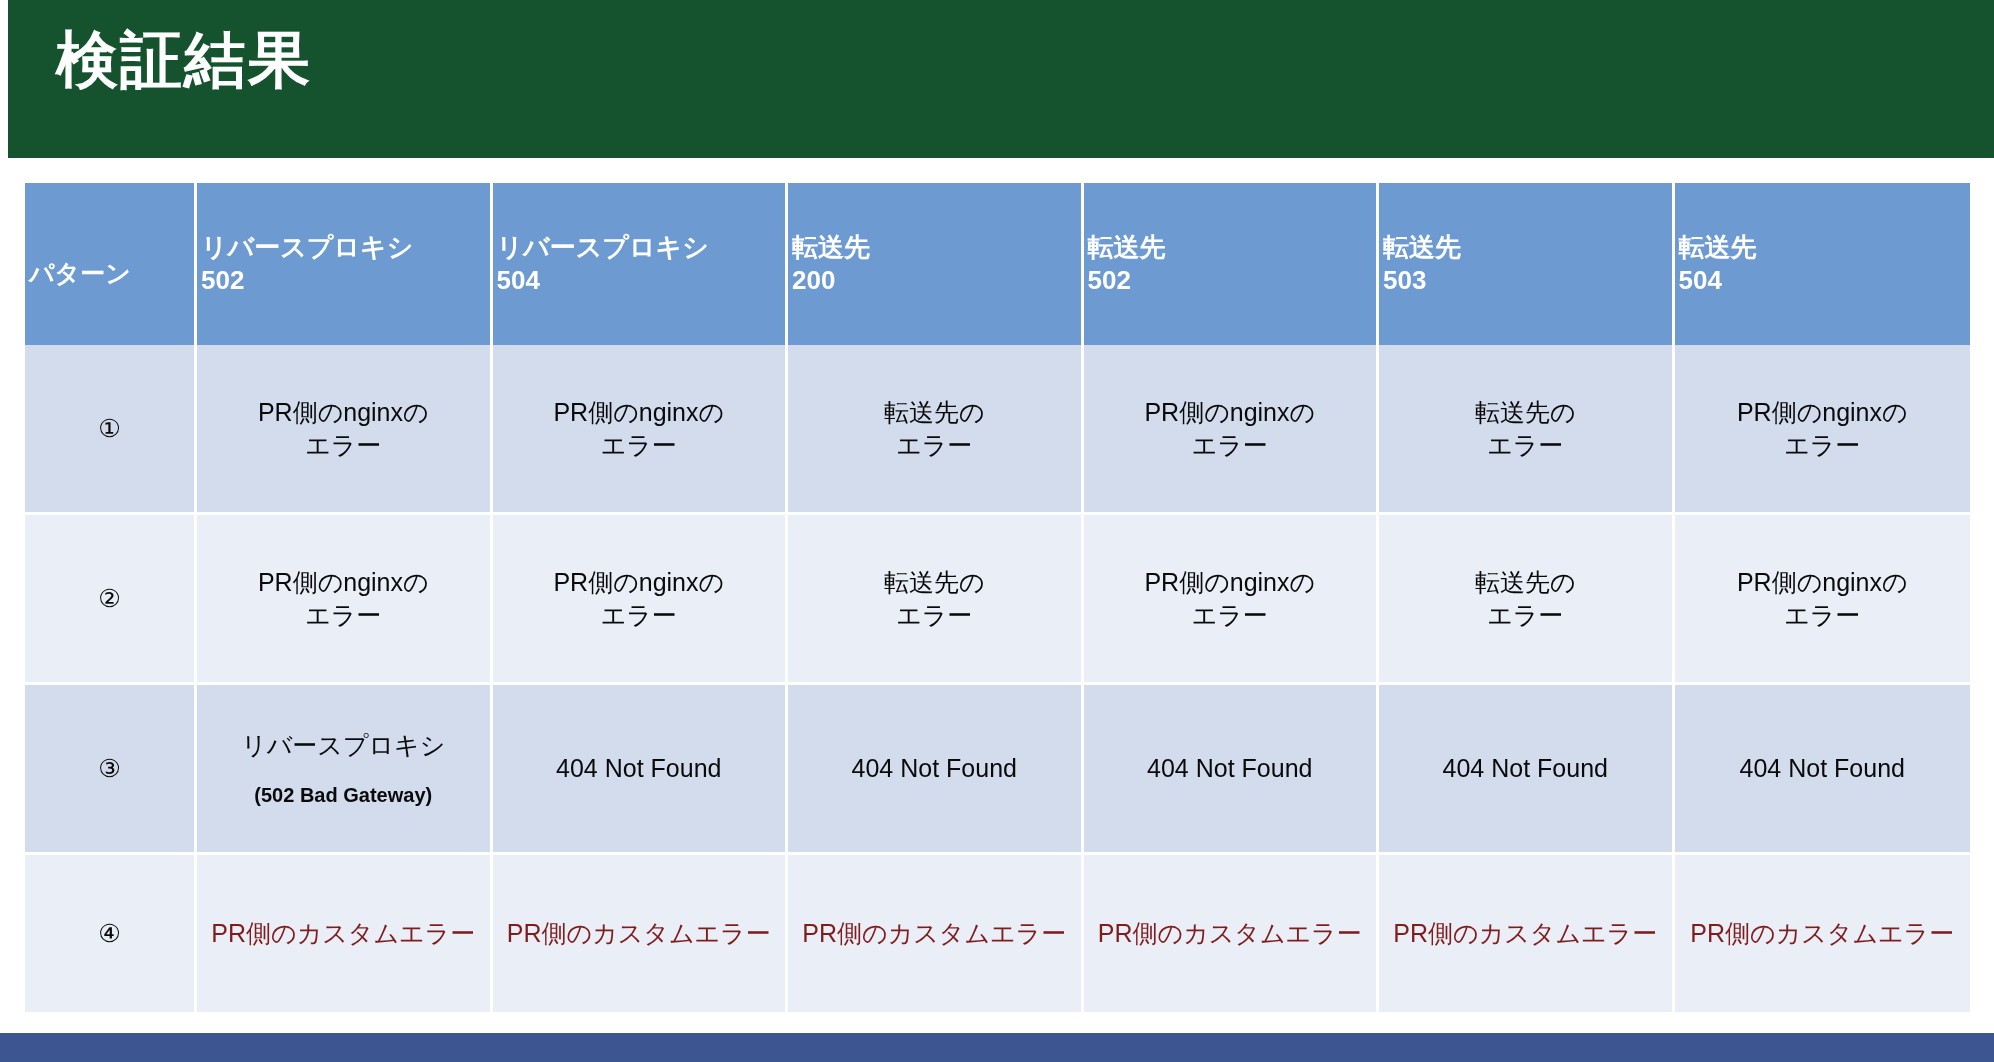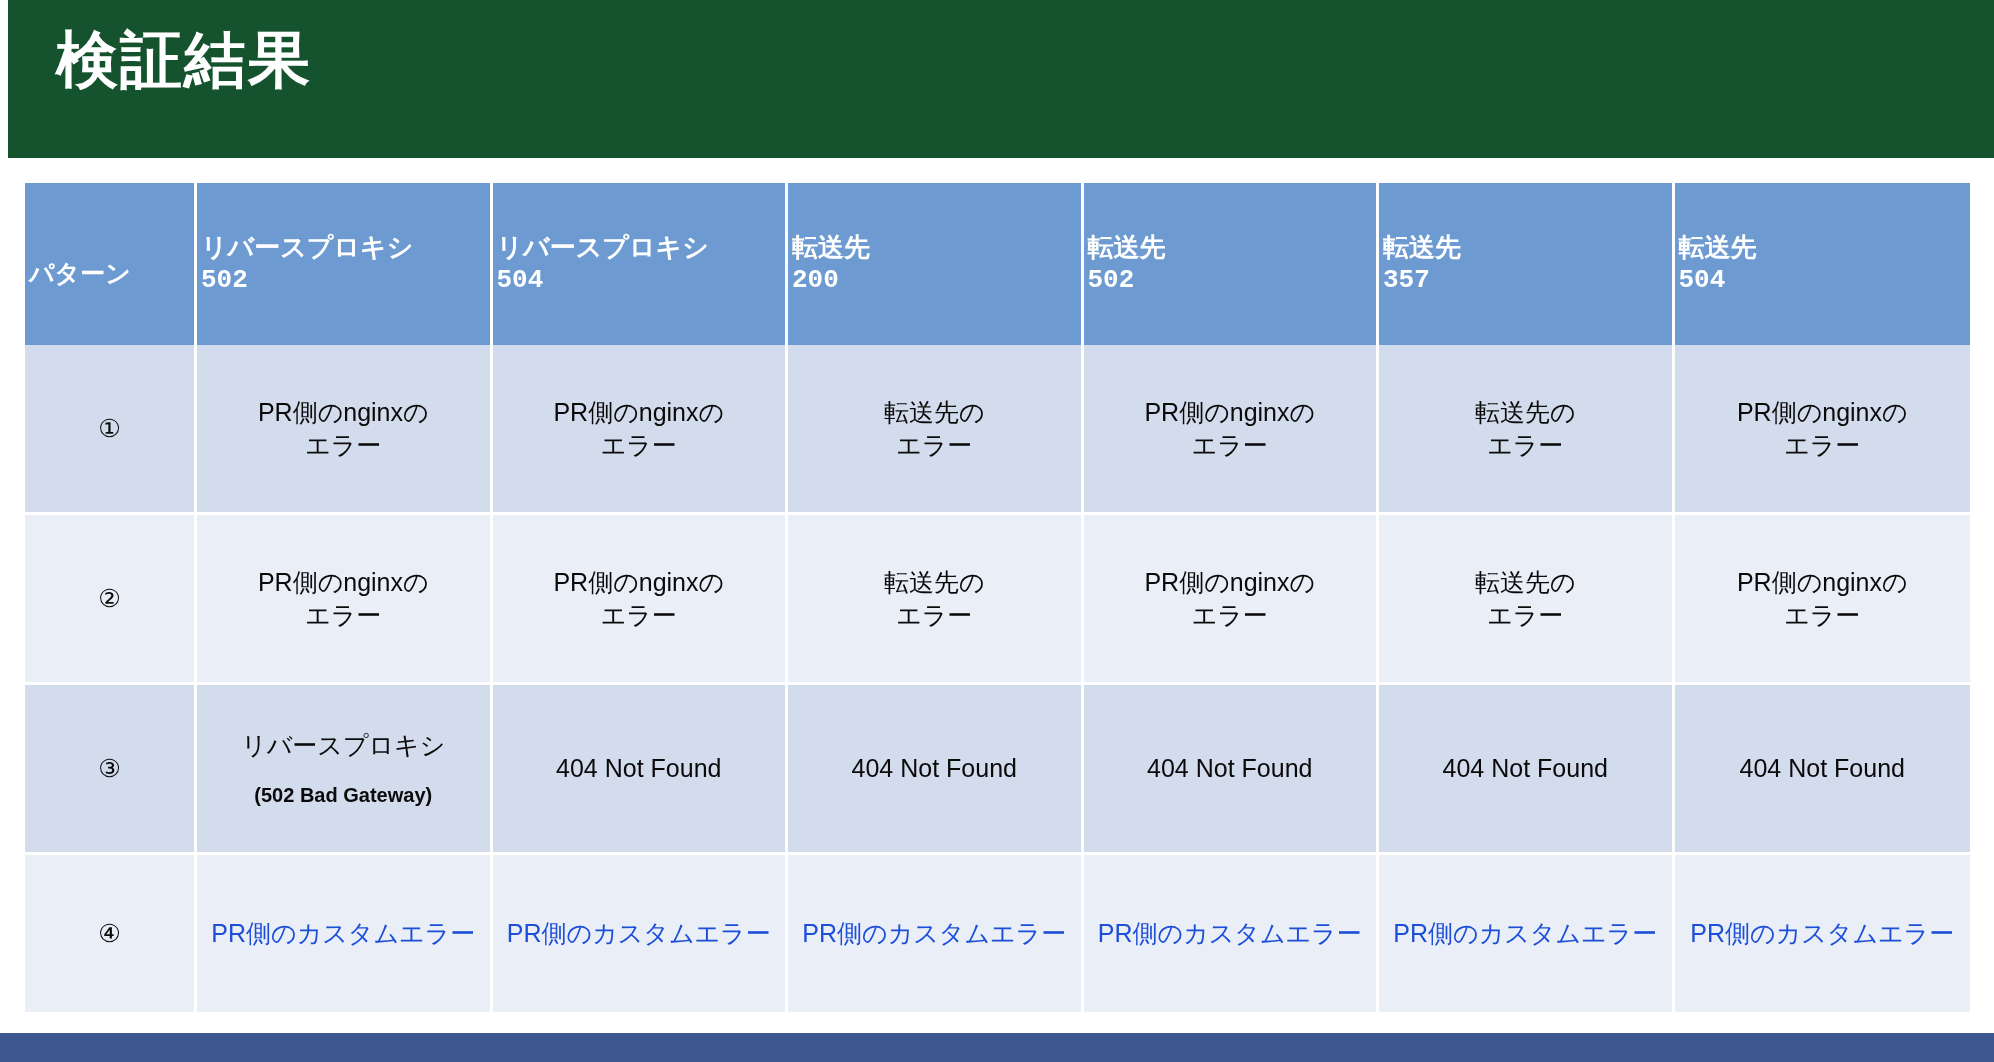--- a/index.html
+++ b/index.html
@@ -77,21 +77,21 @@
     padding: 0 4px;
     box-sizing: border-box;
     margin-top: 12px;
   }
   thead th:last-child { border-right: none; }
   thead th.pattern-head {
     font-size: 25px;
     padding-top: 18px;
     vertical-align: middle;
   }
-  thead th .hd-line2 { display: block; font-family: Liberation Mono, monospace; }
+  thead th .hd-line2 { display: block; }
 
   tbody td {
     text-align: center;
     vertical-align: middle;
     font-size: 25px;
     line-height: 1.32;
     color: #0a0a0a;
     height: 170px;
     border-right: 3px solid #ffffff;
     border-bottom: 3px solid #ffffff;
@@ -107,21 +107,21 @@
     font-size: 25px;
     color: #0a0a0a;
   }
   .cell-line { display: block; }
   .cell-sub {
     display: block;
     font-size: 20px;
     font-weight: bold;
     margin-top: 20px;
   }
-  .red-text { color: #1d4ed8; }
+  .red-text { color: #7f1d1d; }
 </style>
 </head>
 <body>
 
 <div class="slide">
 
   <div class="title-bar">
     <div class="title-text">検証結果</div>
   </div>
 
@@ -152,21 +152,21 @@
           <th>
             <span class="hd-line1">転送先</span>
             <span class="hd-line2">200</span>
           </th>
           <th>
             <span class="hd-line1">転送先</span>
             <span class="hd-line2">502</span>
           </th>
           <th>
             <span class="hd-line1">転送先</span>
-            <span class="hd-line2">357</span>
+            <span class="hd-line2">503</span>
           </th>
           <th>
             <span class="hd-line1">転送先</span>
             <span class="hd-line2">504</span>
           </th>
         </tr>
       </thead>
       <tbody>
 
         <tr class="row-odd">

